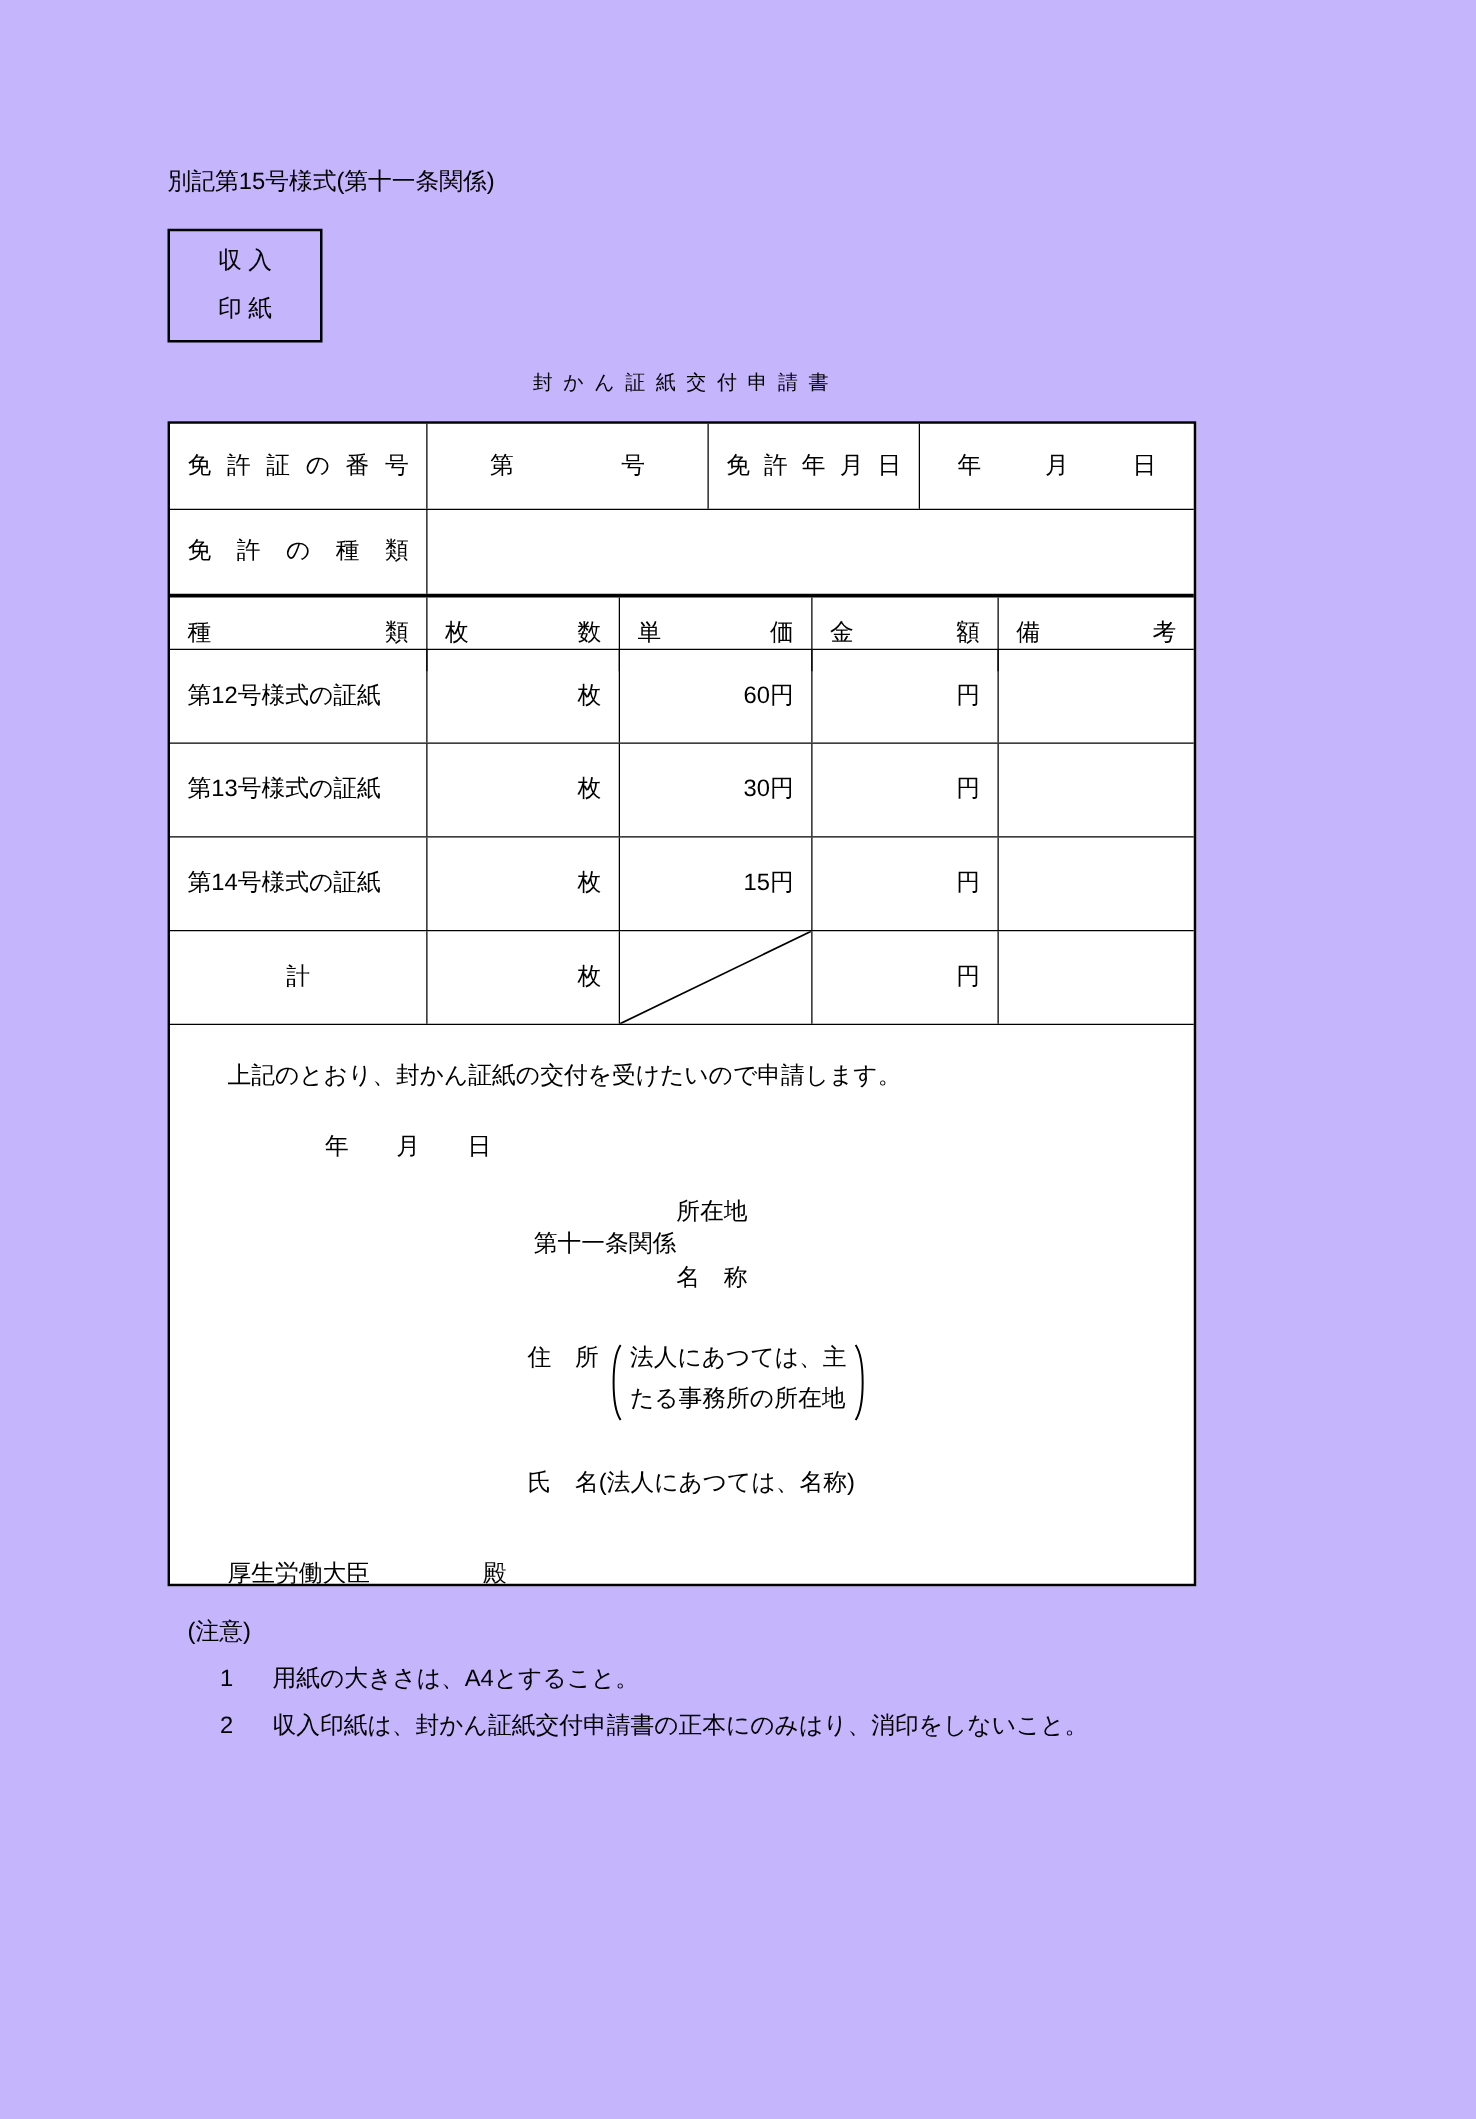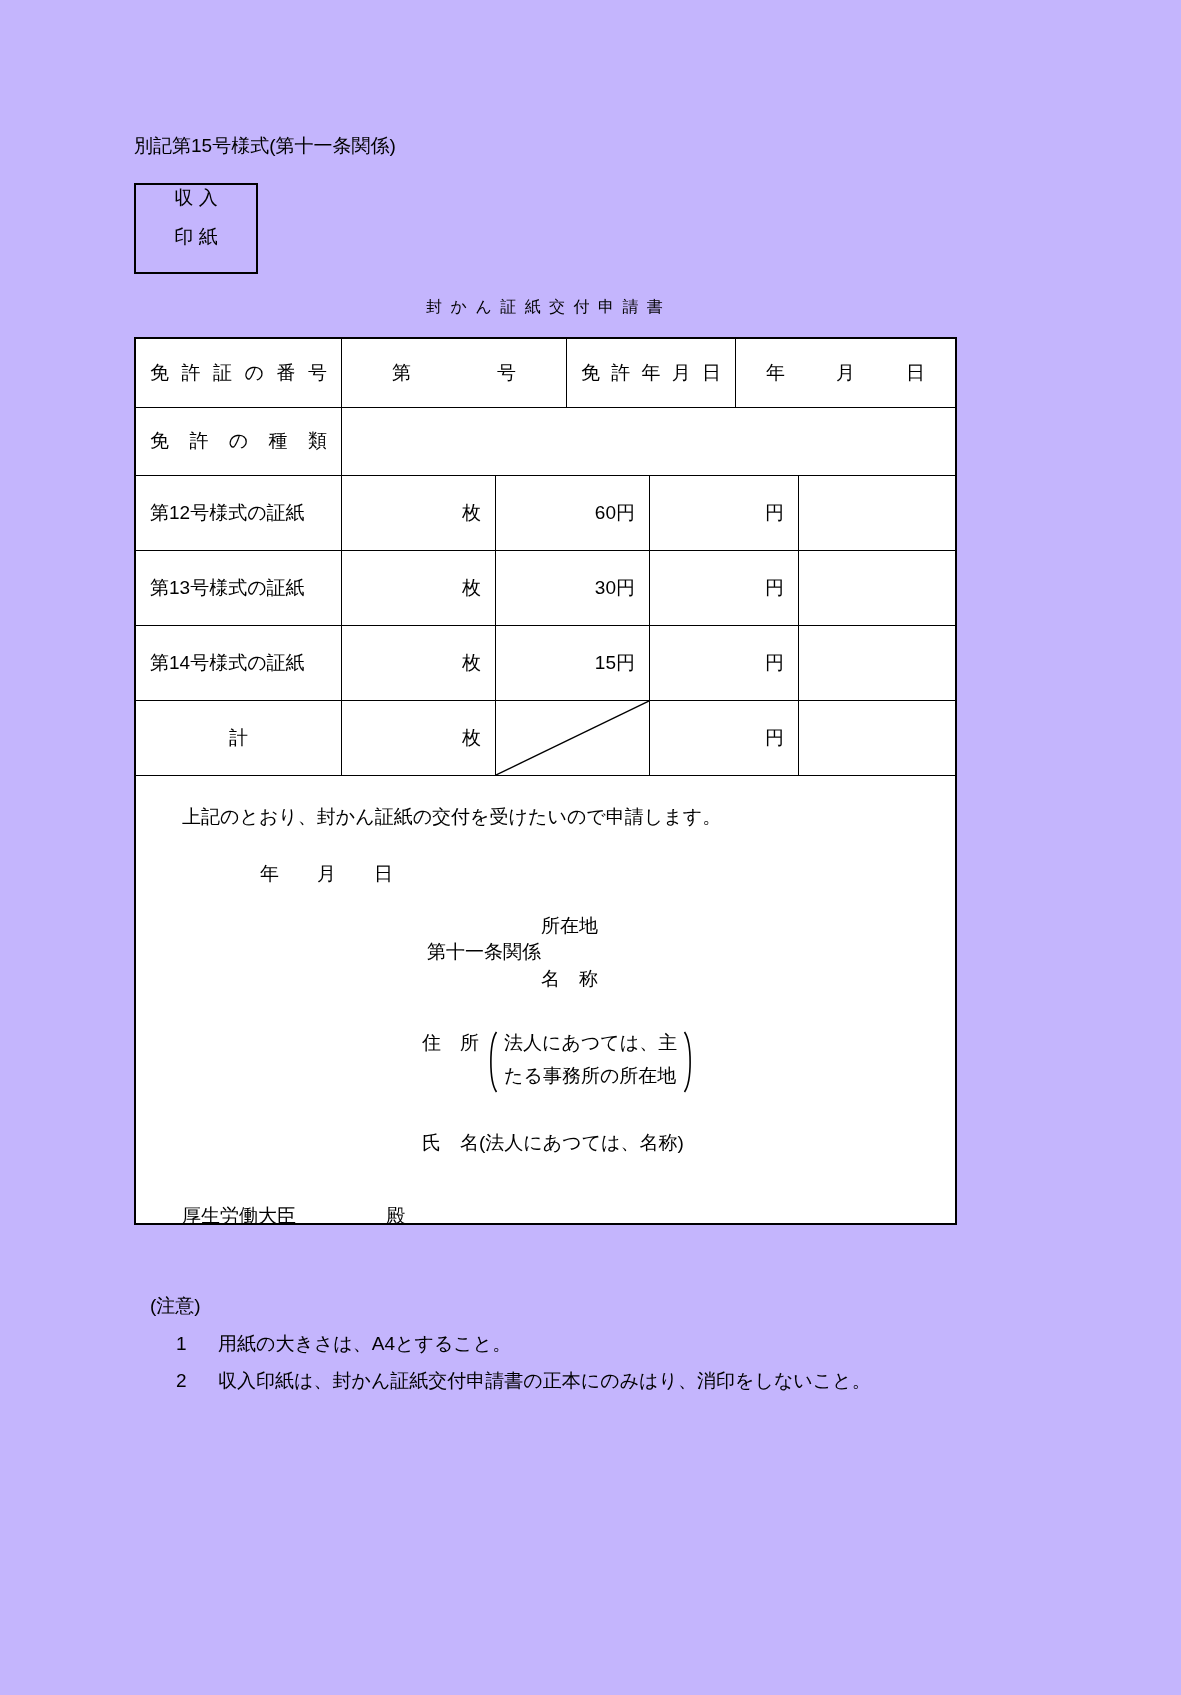--- a/index.html
+++ b/index.html
@@ -15,21 +15,21 @@
     line-height: 1.4;
   }
 
   .form-code { position: absolute; left: 134px; top: 133px; }
 
   .stamp-box {
     position: absolute; left: 134px; top: 183px;
     width: 124px; height: 91px;
     border: 2px solid #000;
     display: flex; flex-direction: column;
-    justify-content: flex-start; align-items: center;
+    justify-content: center; align-items: center;
     gap: 12px;
   }
 
   .form-title {
     position: absolute; left: 134px; top: 296px;
     width: 823px; text-align: center;
     font-size: 16px; letter-spacing: 2px;
   }
 
   .main-box {
@@ -110,20 +110,37 @@
       </div>
     </div>
 
     <div class="grid rowB">
       <div class="cell">
         <span class="j">免 許 の 種 類</span>
       </div>
       <div class="cell"></div>
     </div>
 
+    <div class="grid rowH">
+      <div class="cell">
+        <span class="j">種 類</span>
+      </div>
+      <div class="cell">
+        <span class="j">枚 数</span>
+      </div>
+      <div class="cell">
+        <span class="j">単 価</span>
+      </div>
+      <div class="cell">
+        <span class="j">金 額</span>
+      </div>
+      <div class="cell">
+        <span class="j">備 考</span>
+      </div>
+    </div>
 
     <div class="grid rowI">
       <div class="cell">第12号様式の証紙</div>
       <div class="cell right">枚</div>
       <div class="cell right">60円</div>
       <div class="cell right">円</div>
       <div class="cell"></div>
     </div>
 
     <div class="grid rowI">

